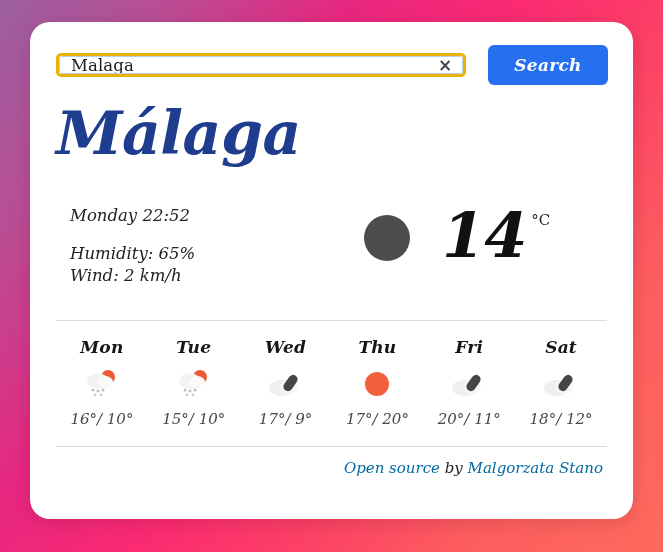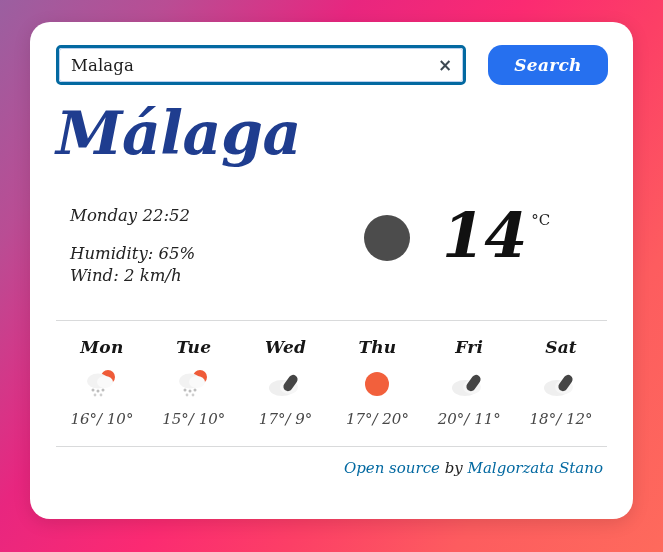--- a/index.html
+++ b/index.html
@@ -49,22 +49,22 @@
   .search-row {
     display: flex;
     align-items: center;
     gap: 22px;
     height: 42px;
   }
 
   .input-wrap {
     position: relative;
     flex: 0 0 410px;
-    height: 40px;
-    border: 3px solid #0369a1;
+    height: 24px;
+    border: 3px solid #eab308;
     border-radius: 5px;
     background: #ffffff;
     display: flex;
     align-items: center;
   }
   .input-wrap .inner-border {
     position: absolute;
     inset: 0;
     border: 1px solid #b9cfee;
     border-radius: 3px;
@@ -102,21 +102,21 @@
     align-items: center;
     justify-content: center;
     font-weight: 600;
   }
 
   .search-btn {
     flex: 0 0 120px;
     height: 40px;
     background: #2670ef;
     border: none;
-    border-radius: 14px;
+    border-radius: 6px;
     color: #ffffff;
     font-family: "DejaVu Serif", serif;
     font-weight: bold;
     font-style: italic;
     font-size: 17px;
     cursor: pointer;
     letter-spacing: 0.3px;
   }
 
   

